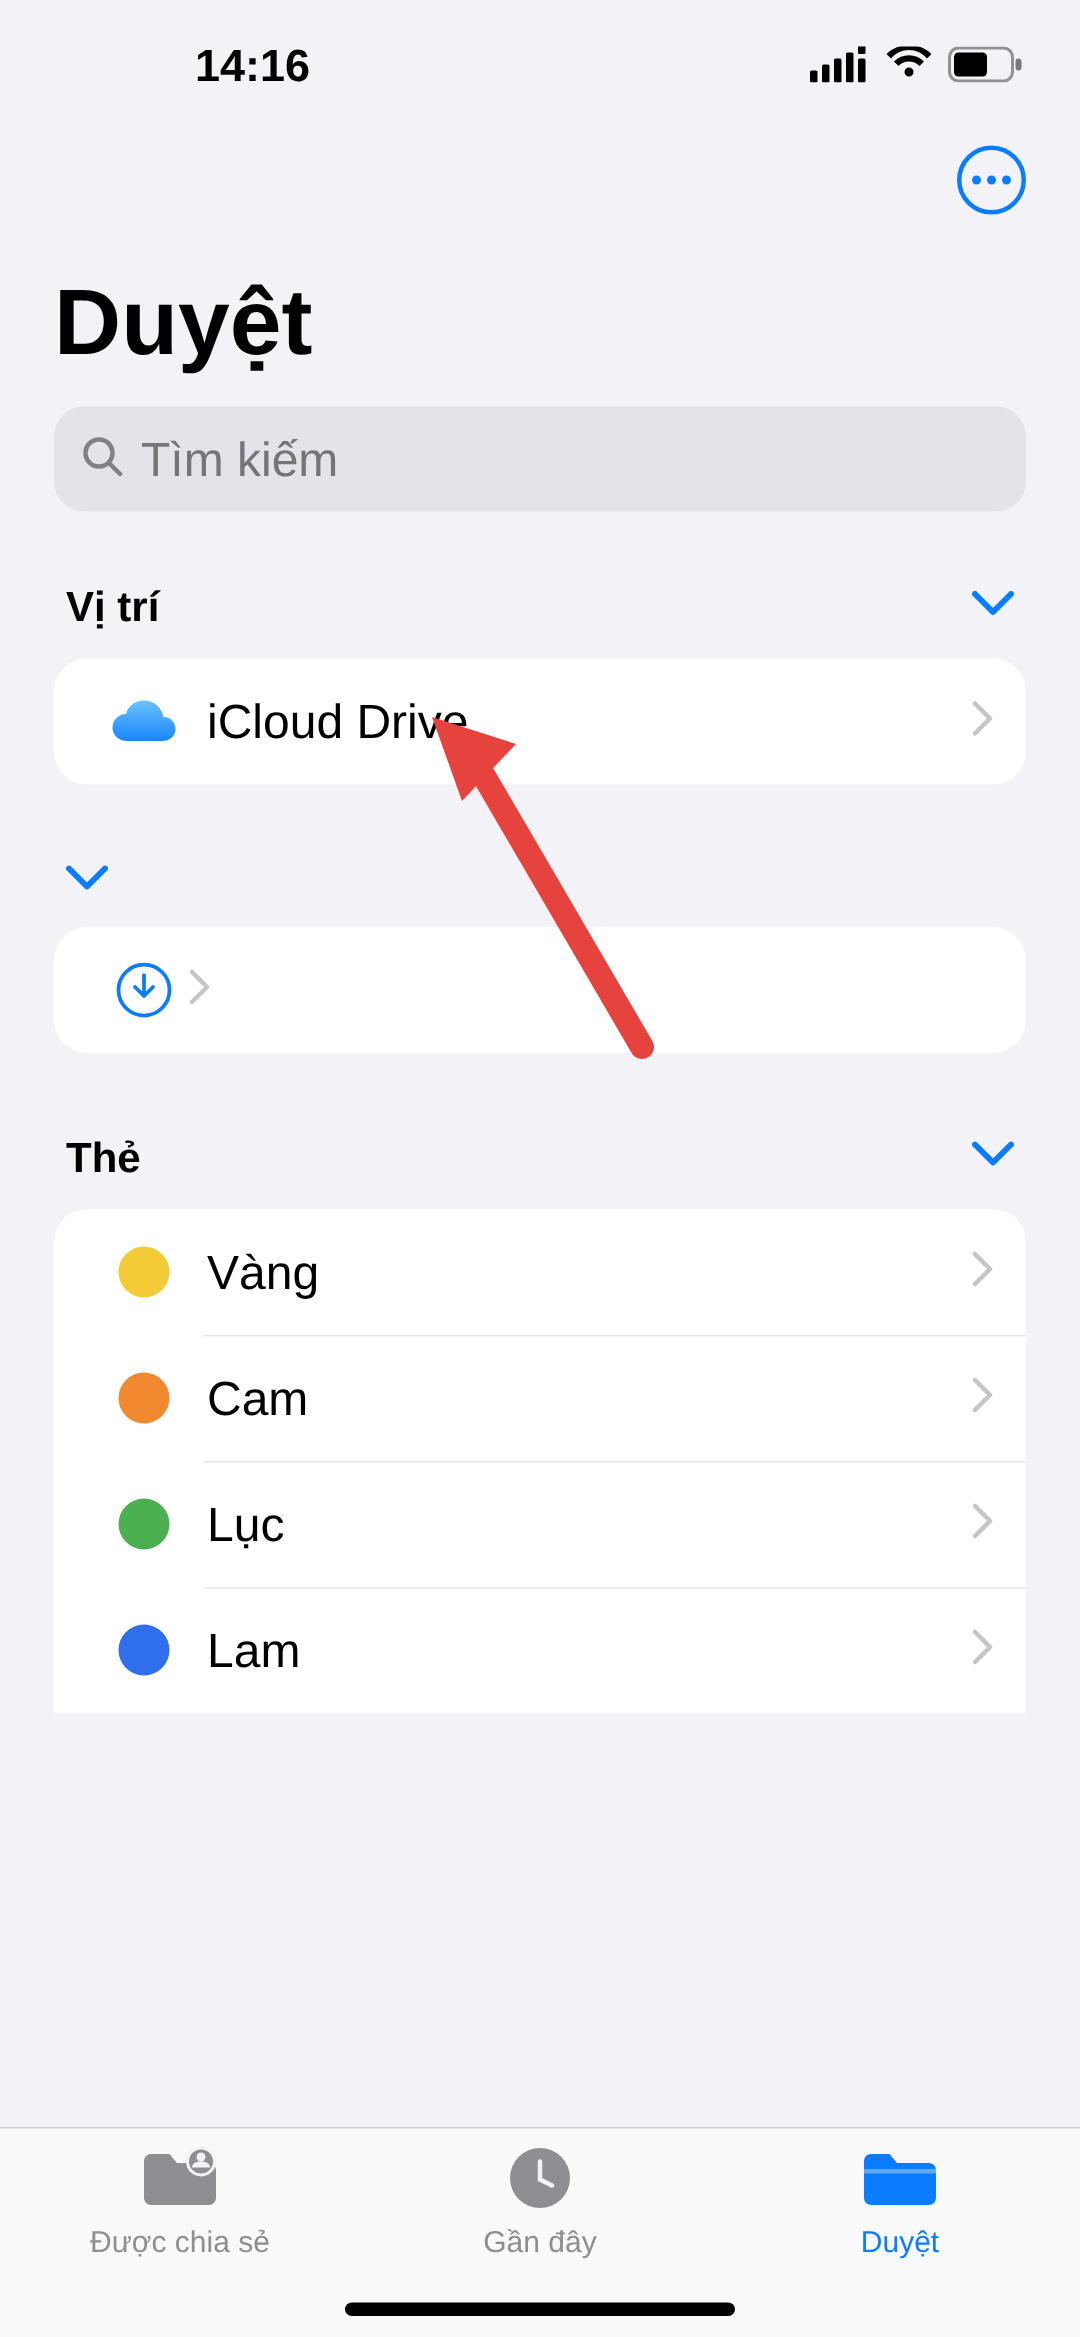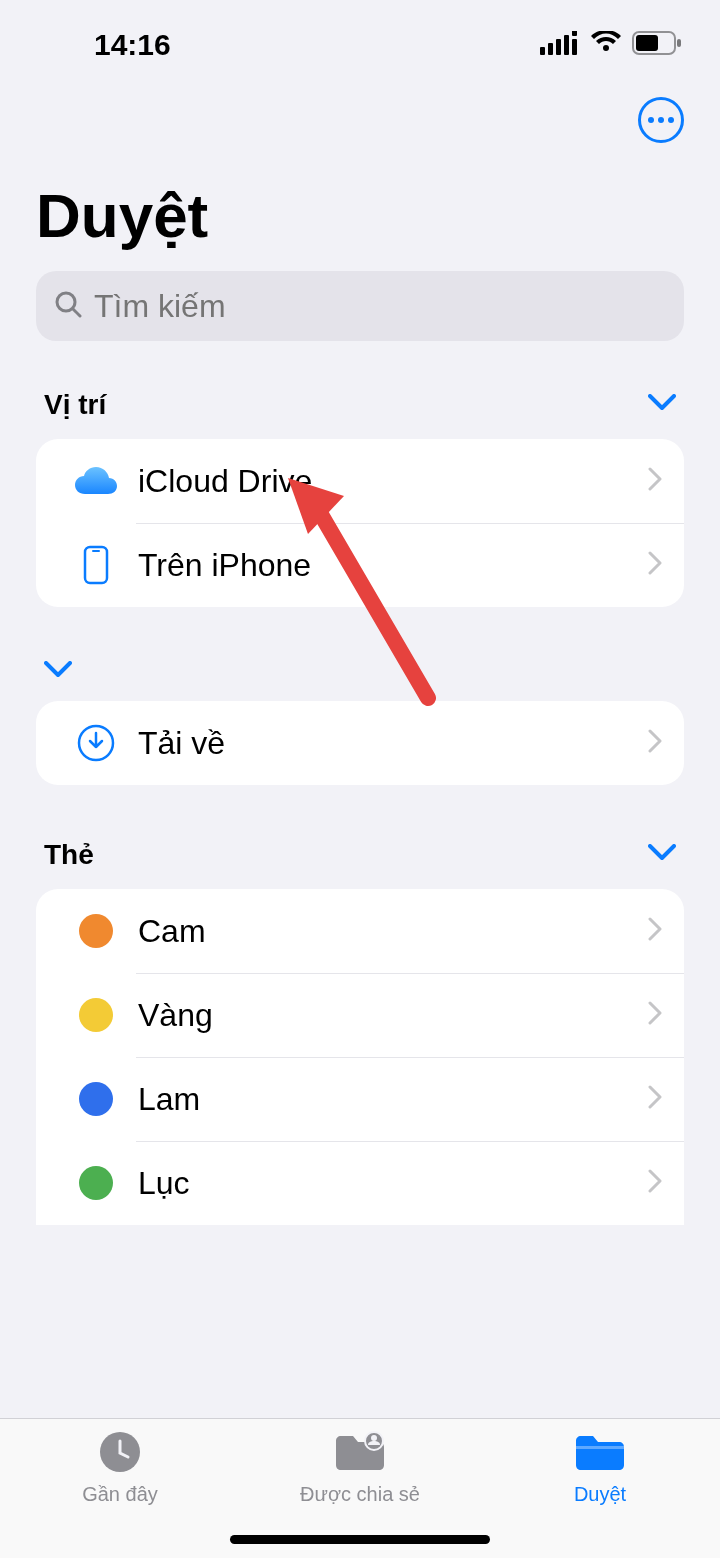--- a/index.html
+++ b/index.html
@@ -1,19 +1,19 @@
 <!DOCTYPE html>
 <html><head>
 <meta charset="utf-8">
 <style>
   * { box-sizing: border-box; margin: 0; padding: 0; -webkit-font-smoothing: antialiased; }
   html, body { width: 720px; height: 1558px; font-family: -apple-system, "SF Pro Text", "Helvetica Neue", Arial, sans-serif; background: #f2f2f7; color: #000; overflow: hidden; position: relative; }
 
   
-  .status-bar { height: 90px; display: flex; align-items: center; justify-content: space-between; padding: 0 38px 0 94px; }
+  .status-bar { height: 90px; display: flex; align-items: center; justify-content: space-between; padding: 0 38px 0 94px; margin-left: 36px; }
   .status-time { font-size: 30px; font-weight: 600; }
   .status-icons { display: flex; align-items: center; gap: 10px; }
 
   
   .top-actions { height: 60px; display: flex; justify-content: flex-end; align-items: center; padding-right: 36px; }
   .more-btn { width: 46px; height: 46px; border: 3px solid #0a7cff; border-radius: 50%; display: flex; align-items: center; justify-content: center; }
   .more-dots { display:flex; gap:4px; }
   .more-dots span { width:6px; height:6px; background:#0a7cff; border-radius:50%; }
 
   
@@ -123,131 +123,118 @@
             </linearGradient>
           </defs>
           <path d="M34 28H11C5 28 1 24 1 19c0-5 4-9 9-9 1-5 6-9 12-9 7 0 12 5 13 11 5 0 8 4 8 8 0 5-4 8-9 8z" fill="url(#cg)"></path>
         </svg>
     </span>
     <div class="label">iCloud Drive</div>
     <span class="chev"><svg width="14" height="24" viewBox="0 0 14 24">
           <path d="M2 2l10 10L2 22" fill="none" stroke="#c5c5c7" stroke-width="3" stroke-linecap="round" stroke-linejoin="round"></path>
         </svg></span>
   </div>
-  <div class="row">
-    <span class="icon-slot">
-      <svg width="26" height="40" viewBox="0 0 26 40">
-          <rect x="2" y="2" width="22" height="36" rx="5" fill="none" stroke="#0a7cff" stroke-width="2.5"></rect>
-          <rect x="9" y="5" width="8" height="2" rx="1" fill="#0a7cff"></rect>
-        </svg>
-    </span>
-    <div class="label">Trên iPhone</div>
-    <span class="chev"><svg width="14" height="24" viewBox="0 0 14 24">
-          <path d="M2 2l10 10L2 22" fill="none" stroke="#c5c5c7" stroke-width="3" stroke-linecap="round" stroke-linejoin="round"></path>
-        </svg></span>
-  </div>
 </div>
 
 <div class="section-header">
   <span class="chevron-down">
     <svg width="28" height="18" viewBox="0 0 28 18">
         <path d="M2 2l12 12L26 2" fill="none" stroke="#0a7cff" stroke-width="4" stroke-linecap="round" stroke-linejoin="round"></path>
       </svg>
   </span>
 </div>
 <div class="card">
   <div class="row">
     <span class="icon-slot">
       <svg width="40" height="40" viewBox="0 0 40 40">
           <circle cx="20" cy="20" r="17" fill="none" stroke="#0a7cff" stroke-width="2.5"></circle>
           <path d="M20 10v14M14 18l6 6 6-6" fill="none" stroke="#0a7cff" stroke-width="2.5" stroke-linecap="round" stroke-linejoin="round"></path>
         </svg>
     </span>
-    <div class="label">Tải về</div>
     <span class="chev"><svg width="14" height="24" viewBox="0 0 14 24">
           <path d="M2 2l10 10L2 22" fill="none" stroke="#c5c5c7" stroke-width="3" stroke-linecap="round" stroke-linejoin="round"></path>
         </svg></span>
   </div>
 </div>
 
 <div class="section-header">
   <div class="section-title">Thẻ</div>
   <span class="chevron-down">
     <svg width="28" height="18" viewBox="0 0 28 18">
         <path d="M2 2l12 12L26 2" fill="none" stroke="#0a7cff" stroke-width="4" stroke-linecap="round" stroke-linejoin="round"></path>
       </svg>
   </span>
 </div>
 <div class="card" style="margin-bottom:0; border-bottom-left-radius:0; border-bottom-right-radius:0;">
   <div class="row">
     <span class="icon-slot">
+        <span class="tag-dot" style="background:#f3cb36"></span>
+      </span>
+    <div class="label">Vàng</div>
+    <span class="chev"><svg width="14" height="24" viewBox="0 0 14 24">
+          <path d="M2 2l10 10L2 22" fill="none" stroke="#c5c5c7" stroke-width="3" stroke-linecap="round" stroke-linejoin="round"></path>
+        </svg></span>
+  </div>
+  <div class="row">
+    <span class="icon-slot">
         <span class="tag-dot" style="background:#f0892f"></span>
       </span>
     <div class="label">Cam</div>
     <span class="chev"><svg width="14" height="24" viewBox="0 0 14 24">
           <path d="M2 2l10 10L2 22" fill="none" stroke="#c5c5c7" stroke-width="3" stroke-linecap="round" stroke-linejoin="round"></path>
         </svg></span>
   </div>
   <div class="row">
     <span class="icon-slot">
-        <span class="tag-dot" style="background:#f3cb36"></span>
-      </span>
-    <div class="label">Vàng</div>
+        <span class="tag-dot" style="background:#4caf50"></span>
+      </span>
+    <div class="label">Lục</div>
     <span class="chev"><svg width="14" height="24" viewBox="0 0 14 24">
           <path d="M2 2l10 10L2 22" fill="none" stroke="#c5c5c7" stroke-width="3" stroke-linecap="round" stroke-linejoin="round"></path>
         </svg></span>
   </div>
   <div class="row">
     <span class="icon-slot">
         <span class="tag-dot" style="background:#2f6fec"></span>
       </span>
     <div class="label">Lam</div>
-    <span class="chev"><svg width="14" height="24" viewBox="0 0 14 24">
-          <path d="M2 2l10 10L2 22" fill="none" stroke="#c5c5c7" stroke-width="3" stroke-linecap="round" stroke-linejoin="round"></path>
-        </svg></span>
-  </div>
-  <div class="row">
-    <span class="icon-slot">
-        <span class="tag-dot" style="background:#4caf50"></span>
-      </span>
-    <div class="label">Lục</div>
     <span class="chev"><svg width="14" height="24" viewBox="0 0 14 24">
           <path d="M2 2l10 10L2 22" fill="none" stroke="#c5c5c7" stroke-width="3" stroke-linecap="round" stroke-linejoin="round"></path>
         </svg></span>
   </div>
 </div>
 
 <div class="arrow-annotation">
   <svg width="160" height="230" viewBox="0 0 160 230">
     <line x1="140" y1="220" x2="28" y2="28" stroke="#e6423e" stroke-width="16" stroke-linecap="round"></line>
     <polygon points="0,0 56,18 20,56" fill="#e6423e"></polygon>
   </svg>
 </div>
 
 <div class="tab-bar">
   <div class="tab">
     <span>
-      <svg width="46" height="46" viewBox="0 0 46 46">
-          <circle cx="23" cy="23" r="20" fill="#8e8e93"></circle>
-          <path d="M23 12v12l8 4" stroke="#f2f2f7" stroke-width="3" fill="none" stroke-linecap="round"></path>
-        </svg>
-    </span>
-    <div class="tab-label">Gần đây</div>
-  </div>
-  <div class="tab">
-    <span>
       <svg width="56" height="46" viewBox="0 0 56 46">
           <path d="M4 12c0-3 2-5 5-5h12l5 6h21c3 0 5 2 5 5v18c0 3-2 5-5 5H9c-3 0-5-2-5-5V12z" fill="#8e8e93"></path>
           <circle cx="42" cy="12" r="9" fill="#8e8e93" stroke="#f2f2f7" stroke-width="2"></circle>
           <circle cx="42" cy="9" r="3" fill="#f2f2f7"></circle>
           <path d="M36 16c0-3 3-4 6-4s6 1 6 4" fill="#f2f2f7"></path>
         </svg>
     </span>
     <div class="tab-label">Được chia sẻ</div>
   </div>
+  <div class="tab">
+    <span>
+      <svg width="46" height="46" viewBox="0 0 46 46">
+          <circle cx="23" cy="23" r="20" fill="#8e8e93"></circle>
+          <path d="M23 12v12l8 4" stroke="#f2f2f7" stroke-width="3" fill="none" stroke-linecap="round"></path>
+        </svg>
+    </span>
+    <div class="tab-label">Gần đây</div>
+  </div>
   <div class="tab active">
     <span>
       <svg width="56" height="46" viewBox="0 0 56 46">
           <path d="M4 12c0-3 2-5 5-5h12l5 6h21c3 0 5 2 5 5v18c0 3-2 5-5 5H9c-3 0-5-2-5-5V12z" fill="#0a7cff"></path>
           <rect x="4" y="17" width="48" height="3" fill="#fff" opacity="0.35"></rect>
         </svg>
     </span>
     <div class="tab-label">Duyệt</div>
   </div>
   <div class="home-indicator"></div>

